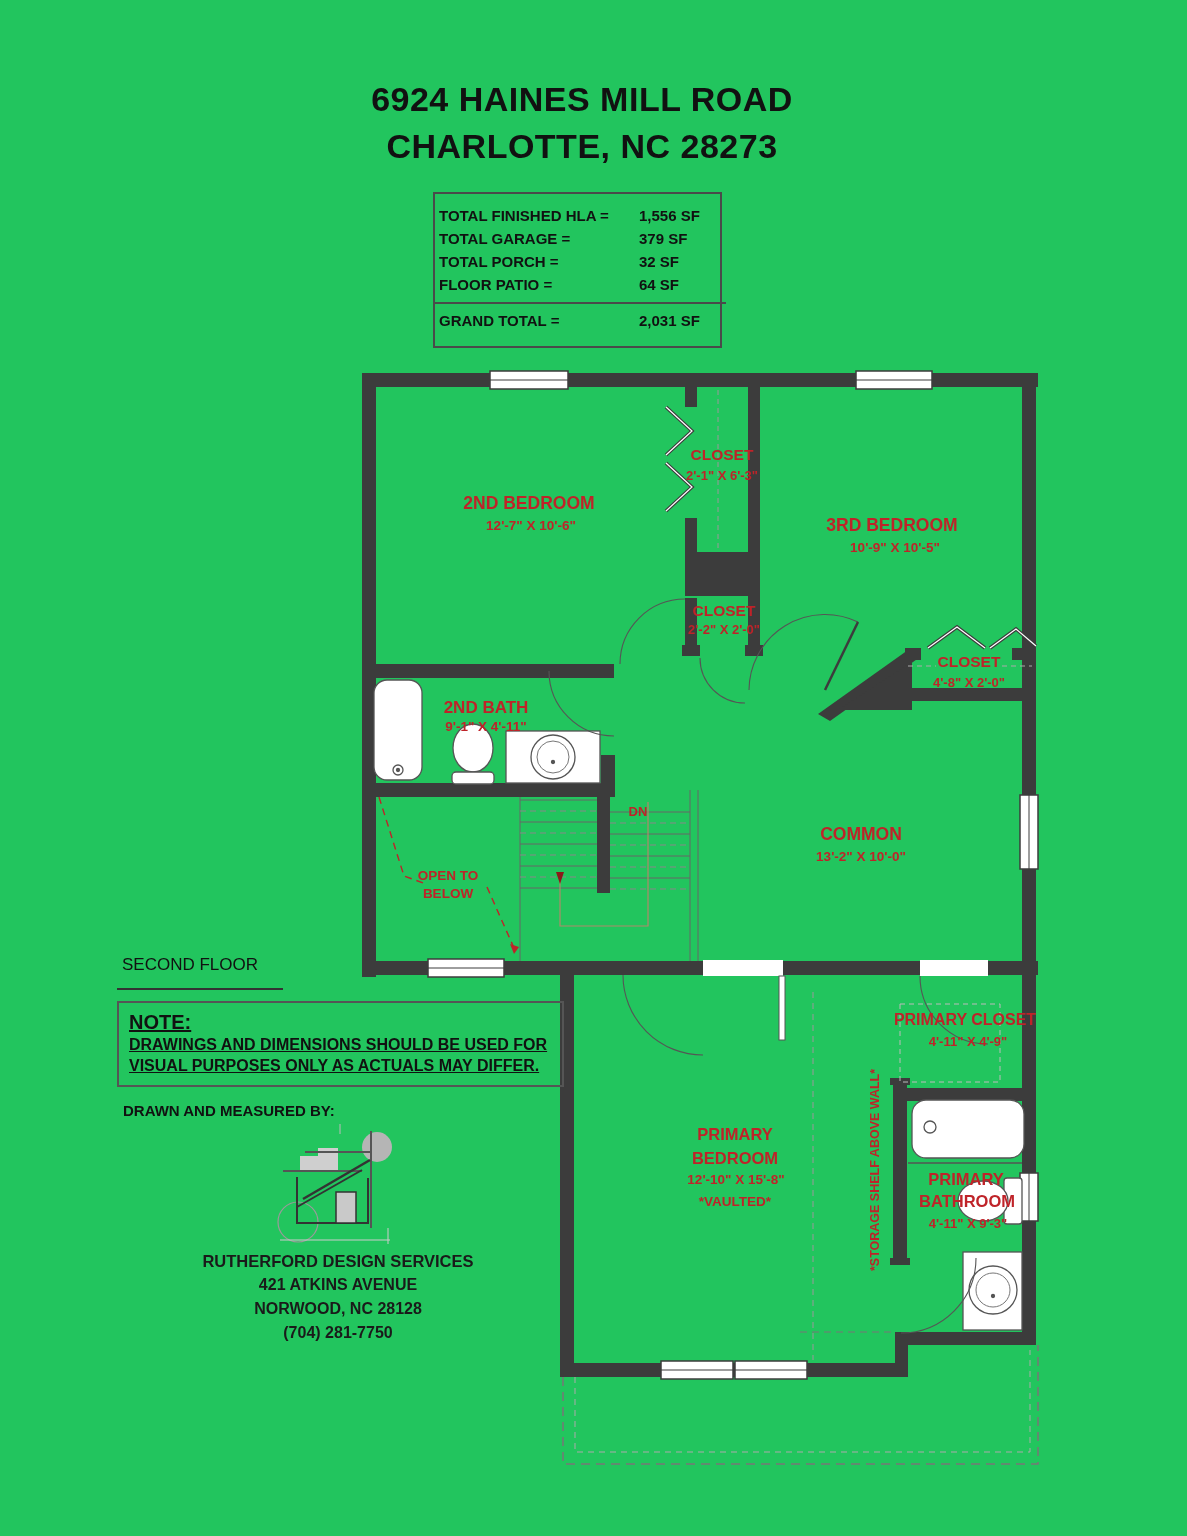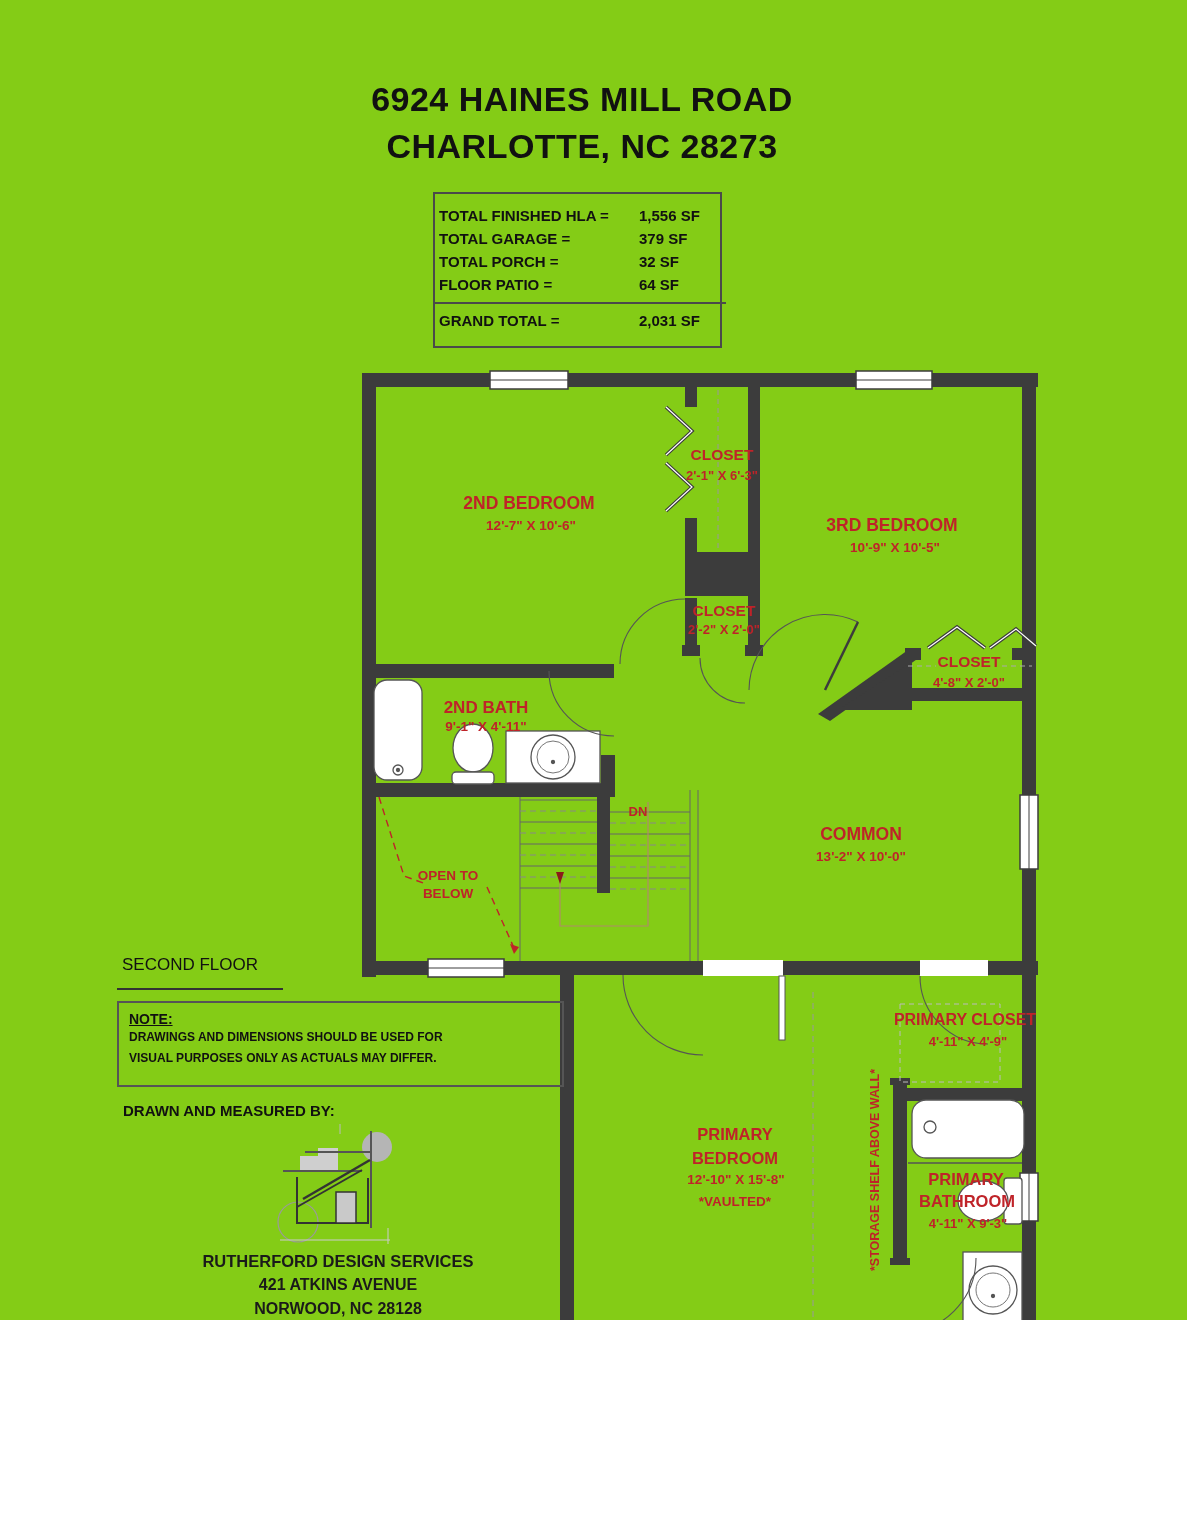--- a/index.html
+++ b/index.html
@@ -1,33 +1,33 @@
 <!DOCTYPE html>
 <html><head>
 <meta charset="utf-8">
 <style>
   html,body{margin:0;padding:0;background:#fff;}
   body{font-family:"Liberation Sans",sans-serif;}
-  #page{position:relative;width:1187px;height:1320px;background:#84cc16;overflow:hidden;}
+  #page{position:relative;width:1187px;height:1536px;background:#22c55e;overflow:hidden;}
   .abs{position:absolute;}
   #title{left:0;top:76px;width:1164px;text-align:center;color:#111;
          font-weight:bold;font-size:34px;line-height:47px;letter-spacing:.5px;}
   #areaTable{left:433px;top:192px;width:269px;height:132px;border:2px solid #4a4a4a;
              padding:10px 12px 10px 4px;font-size:15px;font-weight:bold;color:#111;}
   .trow{display:flex;height:23px;align-items:center;}
   .trow .lbl{width:200px;}
   .trow .val{flex:1;}
   #tDivider{left:433px;top:302px;width:293px;height:0;border-top:2px solid #4a4a4a;}
   .grand{margin-top:13px;}
   #floorLabel{left:122px;top:955px;font-size:17px;font-weight:normal;color:#111;}
   #floorUnderline{left:117px;top:988px;width:166px;height:2px;background:#333;}
   #noteBox{left:117px;top:1001px;width:423px;height:66px;border:2px solid #555;
            padding:8px 10px;color:#111;}
-  #noteTitle{font-size:14px;font-weight:bold;text-decoration:underline;}
-  .noteLine{font-size:12px;font-weight:bold;line-height:21px;}
+  #noteTitle{font-size:20px;font-weight:bold;text-decoration:underline;}
+  .noteLine{font-size:16px;font-weight:bold;line-height:21px;text-decoration:underline;}
   #drawnBy{left:123px;top:1102px;font-size:15px;font-weight:bold;color:#111;}
   #company{left:188px;top:1249px;width:300px;text-align:center;color:#1a1a1a;
            font-weight:bold;font-size:16px;line-height:24px;}
   #company .cname{font-size:16.5px;}
   svg text{font-family:"Liberation Sans",sans-serif;font-weight:bold;}
 </style>
 </head>
 <body>
 
 <div id="page">

